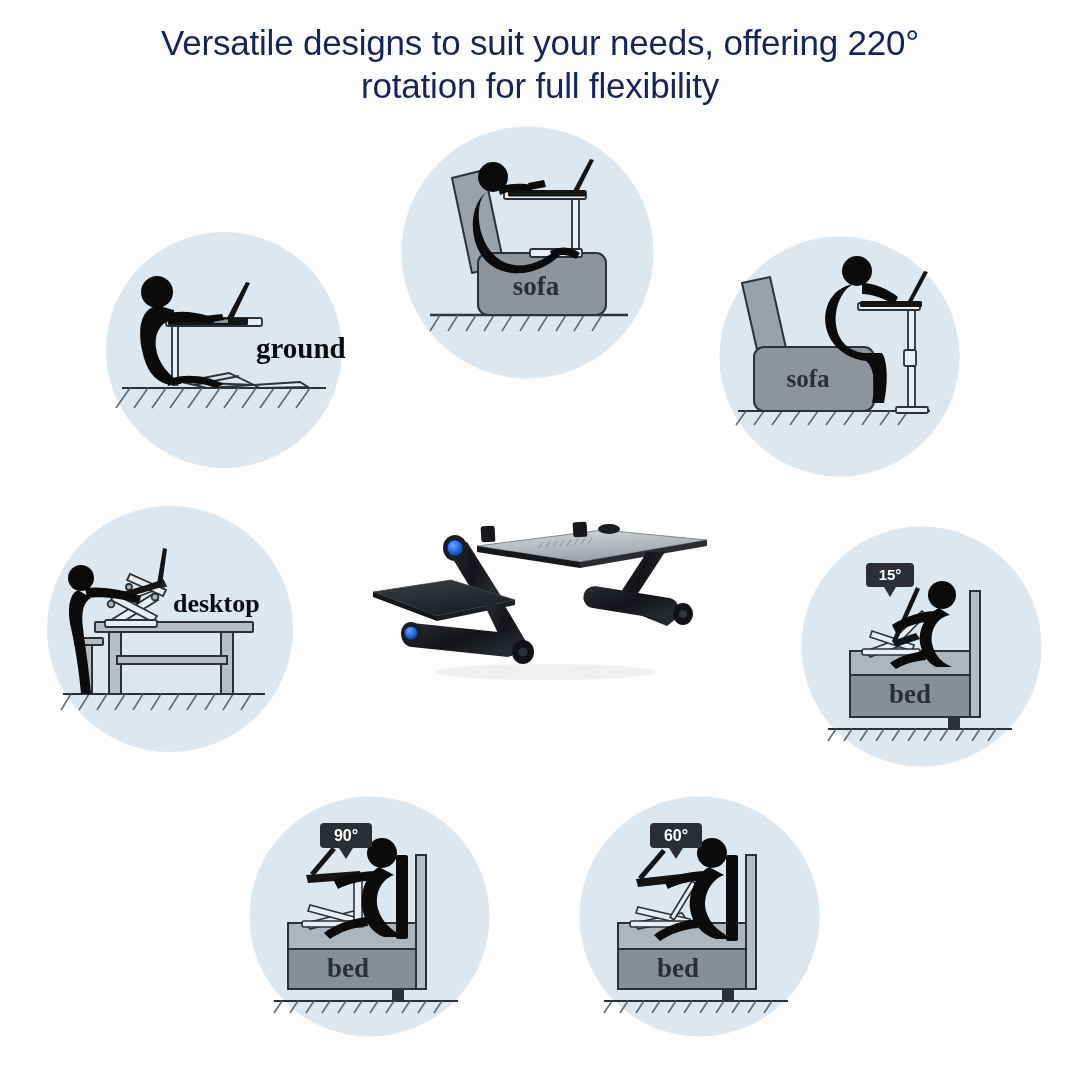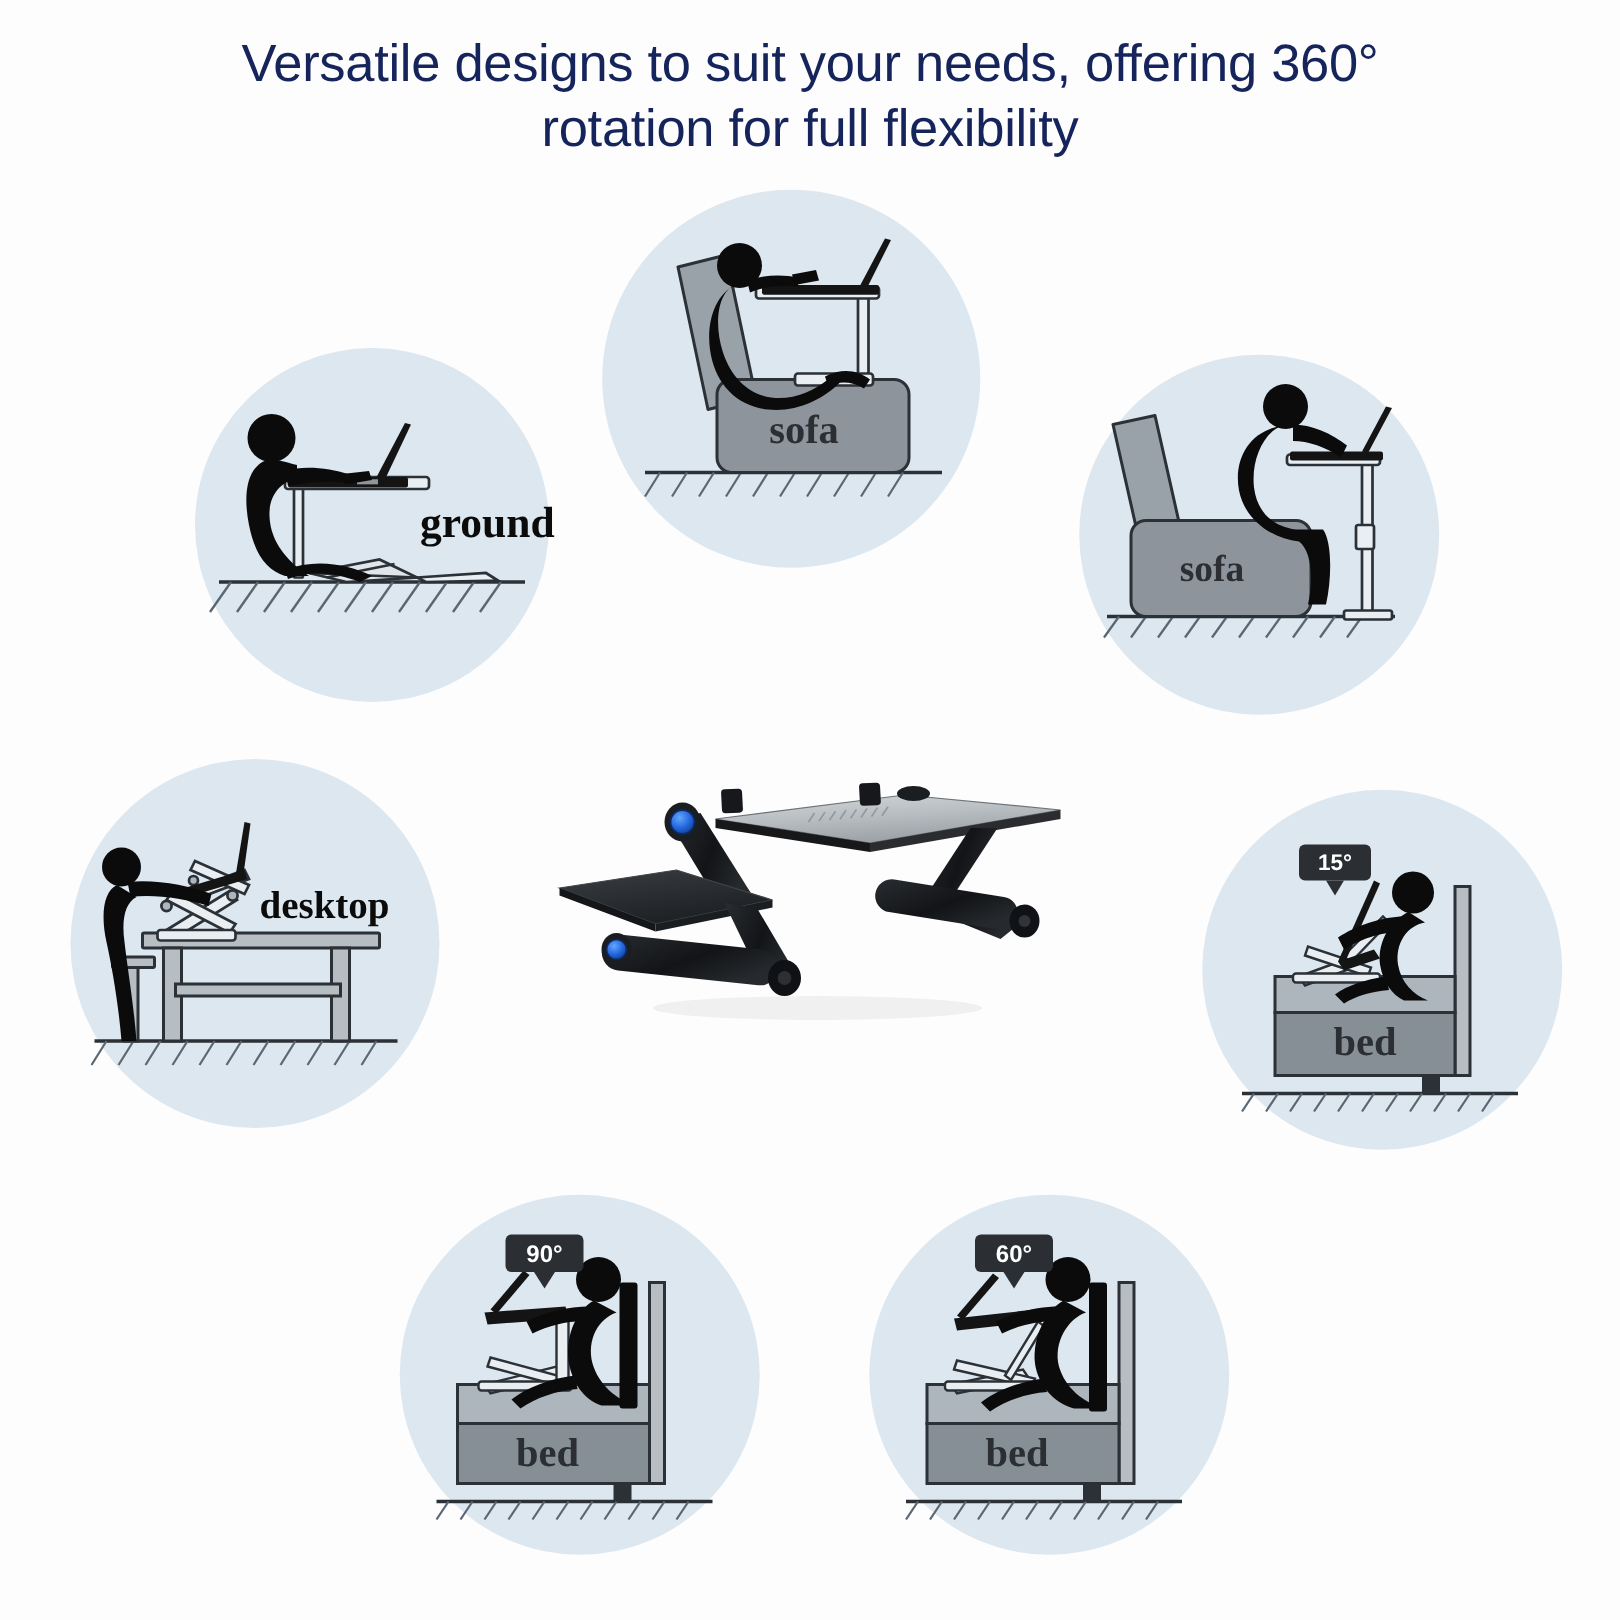--- a/index.html
+++ b/index.html
@@ -29,24 +29,24 @@
   .scene svg{display:block;width:100%;height:100%;overflow:visible;}
 
   .product{position:absolute;}
   .product svg{display:block;width:100%;height:100%;}
 </style>
 </head>
 <body>
 
 <div id="stage">
 
-  <div class="title">Versatile designs to suit your needs, offering 360°
+  <div class="title">Versatile designs to suit your needs, offering 220°
 rotation for full flexibility</div>
 
-  <div class="scene" style="left:128px;top:230px;width:240px;height:240px;">
+  <div class="scene" style="left:104px;top:230px;width:240px;height:240px;">
     <svg viewBox="0 0 240 240">
       <circle cx="120" cy="120" r="118" fill="#dce7f0"></circle>
       <g>
         <line x1="18" y1="158" x2="222" y2="158" stroke="#2b3136" stroke-width="2.2"></line>
         <g stroke="#5a6772" stroke-width="1.6">
           <line x1="26" y1="158" x2="12" y2="178"></line>
             <line x1="44" y1="158" x2="30" y2="178"></line>
           <line x1="62" y1="158" x2="48" y2="178"></line>
             <line x1="80" y1="158" x2="66" y2="178"></line>
           <line x1="98" y1="158" x2="84" y2="178"></line>
@@ -364,21 +364,21 @@
 
       <g>
         <rect x="66" y="38" width="48" height="24" rx="4" fill="#2b2f33"></rect>
         <path d="M84 62 L96 62 L90 72 Z" fill="#2b2f33"></path>
         <text x="90" y="55" text-anchor="middle" font-family="'Liberation Sans', sans-serif" font-weight="700" font-size="15" fill="#ffffff">15°</text>
       </g>
       <text x="110" y="178" text-anchor="middle" font-family="'Liberation Serif', serif" font-weight="700" font-size="27" fill="#2b2f33">bed</text>
     </svg>
   </div>
 
-  <div class="scene" style="left:265px;top:795px;width:243px;height:243px;">
+  <div class="scene" style="left:248px;top:795px;width:243px;height:243px;">
     <svg viewBox="0 0 243 243">
       <circle cx="121.5" cy="121.5" r="120" fill="#dce7f0"></circle>
       <g>
         <line x1="26" y1="206" x2="210" y2="206" stroke="#2b3136" stroke-width="2.2"></line>
         <g stroke="#5a6772" stroke-width="1.5">
           <line x1="34" y1="206" x2="26" y2="218"></line>
             <line x1="50" y1="206" x2="42" y2="218"></line>
           <line x1="66" y1="206" x2="58" y2="218"></line>
             <line x1="82" y1="206" x2="74" y2="218"></line>
           <line x1="98" y1="206" x2="90" y2="218"></line>

